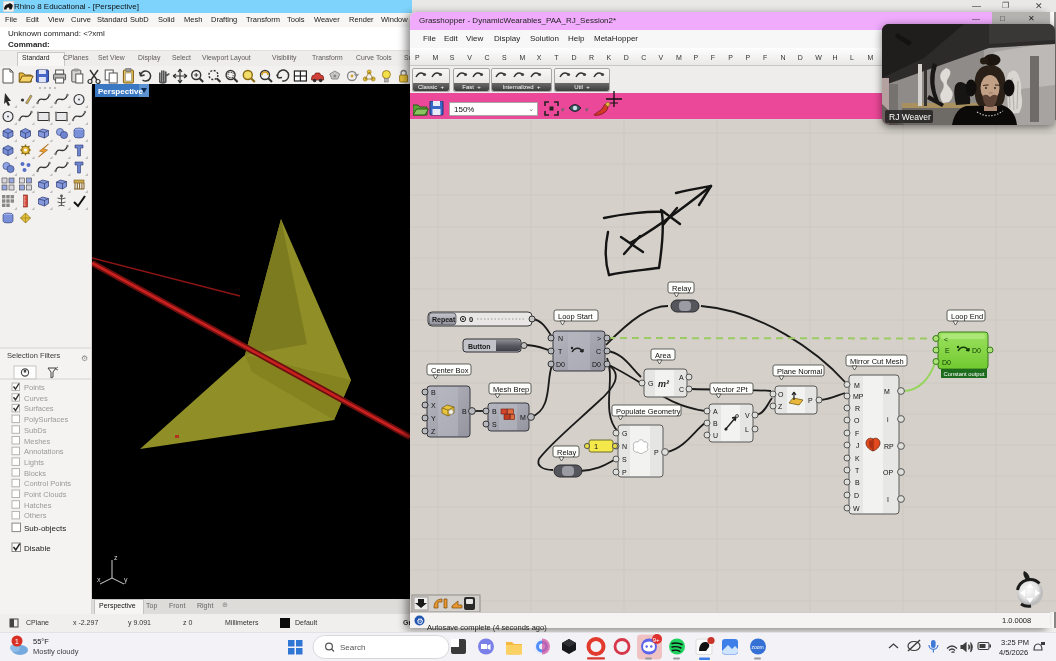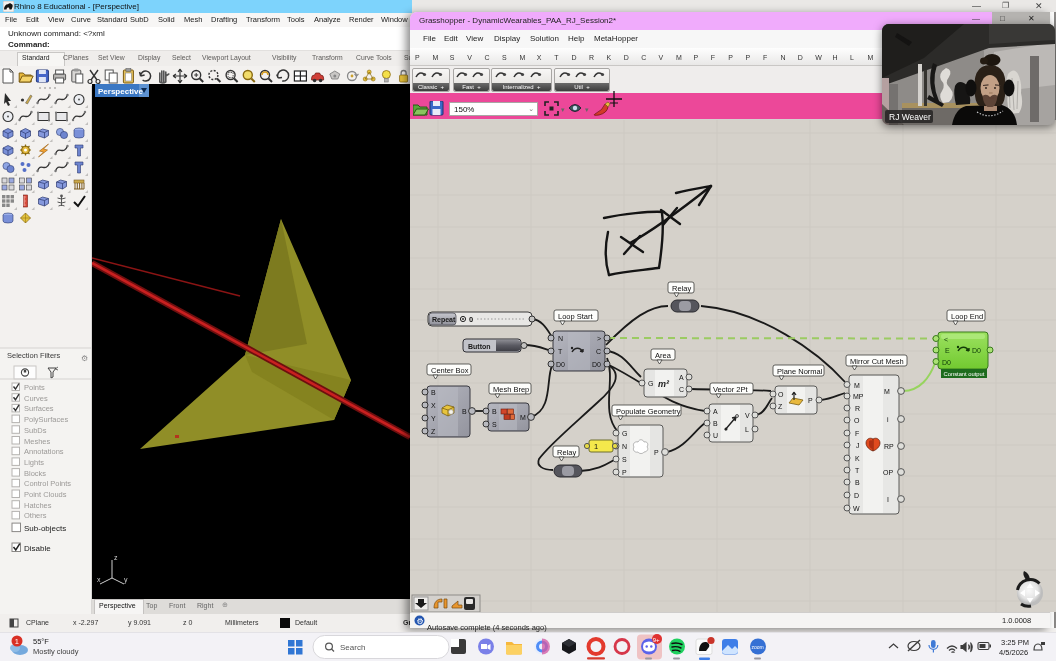--- a/index.html
+++ b/index.html
@@ -59,21 +59,21 @@
       <span style="left:26px">Edit</span>
       <span style="left:48px">View</span>
   <span style="left:71px">Curve</span>
       <span style="left:97px">Standard</span>
       <span style="left:130px">SubD</span>
   <span style="left:158px">Solid</span>
       <span style="left:184px">Mesh</span>
       <span style="left:211px">Drafting</span>
   <span style="left:246px">Transform</span>
       <span style="left:287px">Tools</span>
-      <span style="left:314px">Analyze</span>
+      <span style="left:314px">Weaver</span>
   <span style="left:349px">Render</span>
       <span style="left:381px">Window</span>
 </div>
 
 <div class="abs" id="cmdarea">
   <span class="abs" style="left:8px;top:2px">Unknown command: &lt;?xml</span>
   <span class="abs" style="left:8px;top:13px;font-weight:bold">Command:</span>
 </div>
 
 <div class="abs" id="tabrow">

